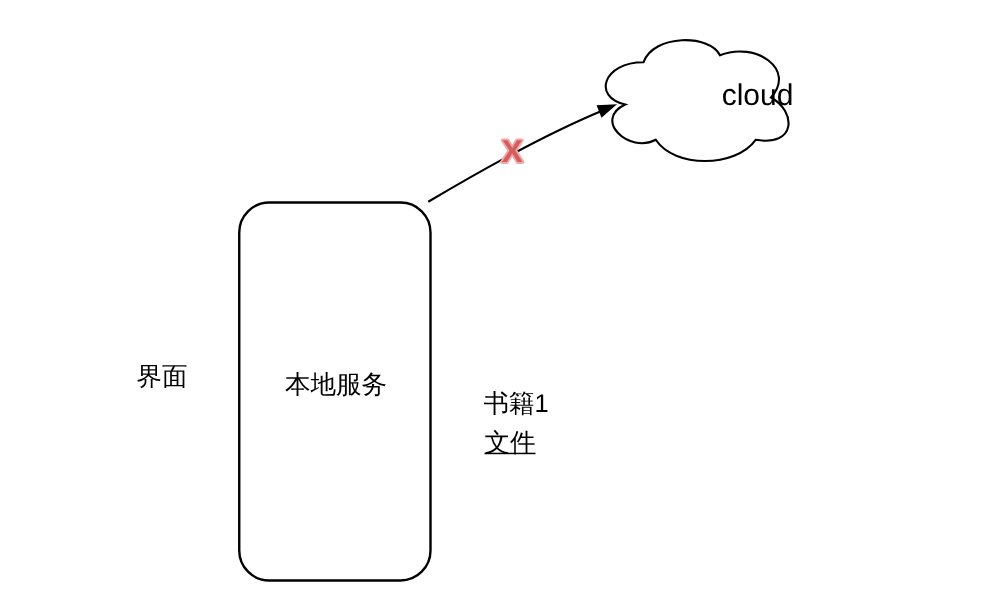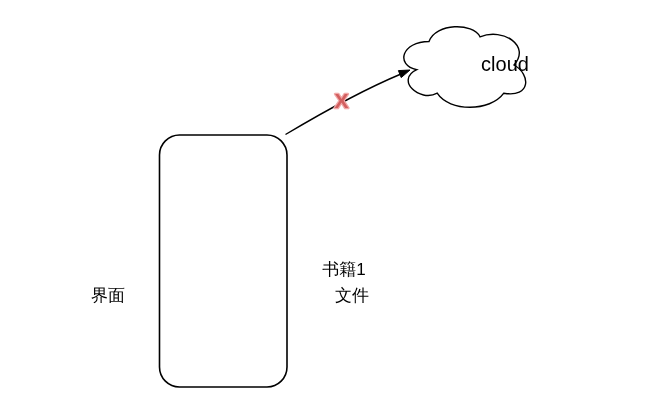--- a/index.html
+++ b/index.html
@@ -15,24 +15,24 @@
   .canvas svg { position: absolute; left: 0; top: 0; }
   .label {
     position: absolute;
     transform: translate(-50%, -50%);
     color: #000000;
     white-space: nowrap;
     line-height: 1.2;
   }
   .label-cjk { font-size: 17px; }
   .label-latin { font-size: 20px; margin-left: 45px; }
-  .pos-interface { left: 108px; top: 252px; margin-top: 44px; }
+  .pos-interface { left: 108px; top: 252px; }
   .pos-service   { left: 224px; top: 257px; }
   .pos-book1     { left: 344px; top: 250px; margin-top: 20px; }
-  .pos-file      { left: 352px; top: 296px; }
+  .pos-file      { left: 340px; top: 296px; text-decoration: underline; }
   .pos-cloud     { left: 460px; top: 64px;  }
 </style>
 </head>
 <body>
 
 <div class="canvas">
 
   <svg width="655" height="404" viewBox="0 0 655 404">
 
     <path d="M 429 41.5
@@ -46,19 +46,20 @@
     <rect x="159.5" y="135" width="127.5" height="252" rx="20" ry="20" fill="#ffffff" stroke="#000000" stroke-width="1.6"></rect>
 
     <path d="M 285.5 134.5 C 320 114 365 89 401 74" fill="none" stroke="#000000" stroke-width="1.4"></path>
     <path d="M 410 70 L 401.2 77.6 L 398.4 70.6 Z" fill="#000000" stroke="#000000" stroke-width="1"></path>
 
     <text x="341.5" y="108" text-anchor="middle" font-family="Liberation Sans, DejaVu Sans, sans-serif" font-size="21" font-weight="bold" paint-order="stroke" stroke-width="2.5" stroke-linejoin="round" fill="#d25f5f" stroke="#f1a9a9">X</text>
   </svg>
 
   <div class="label label-latin pos-cloud">cloud</div>
 
+  <div class="label label-cjk pos-service">本地服务</div>
 
   <div class="label label-cjk pos-interface">界面</div>
 
   <div class="label label-cjk pos-book1">书籍1</div>
 
   <div class="label label-cjk pos-file">文件</div>
 </div>
 
 </body></html>

